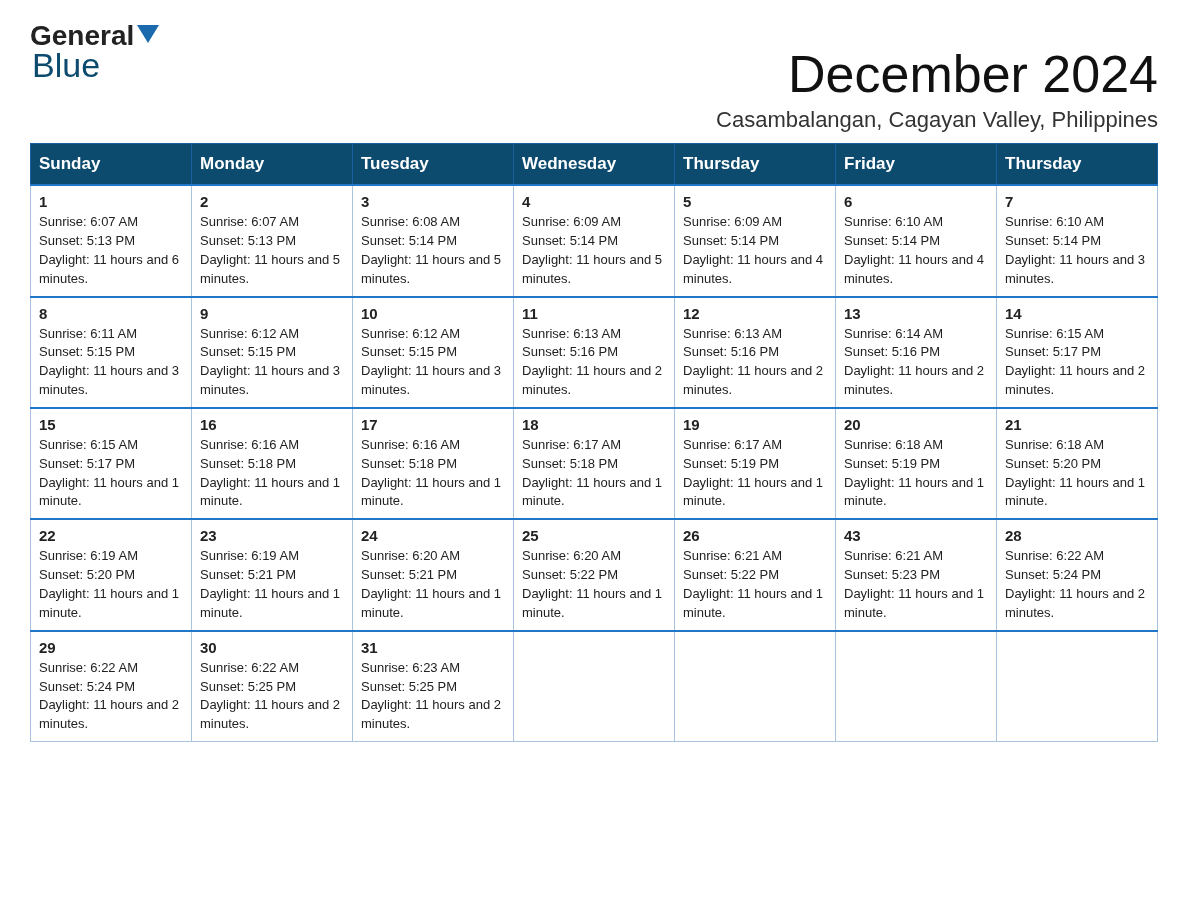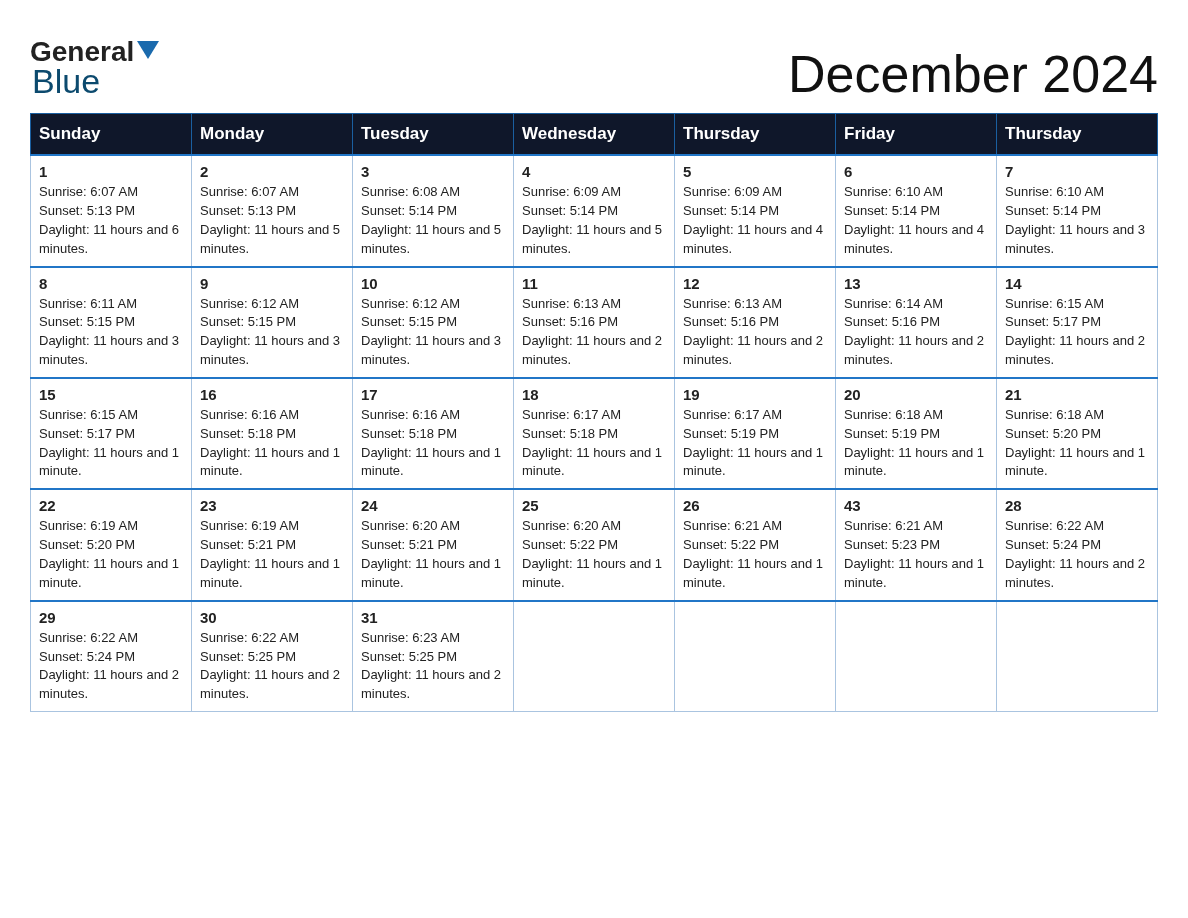--- a/index.html
+++ b/index.html
@@ -14,21 +14,20 @@
     .header-section {
       display: flex;
       justify-content: space-between;
       align-items: flex-start;
       margin-bottom: 10px;
     }
     .logo-area {
       display: flex;
       flex-direction: column;
       align-items: flex-start;
-      margin-top: 16px;
     }
     .logo-line1 {
       display: flex;
       align-items: center;
     }
     .title-area {
       text-align: right;
     }
     .month-title {
       font-size: 52px;
@@ -41,21 +40,21 @@
       font-size: 22px;
       color: #333;
       margin-top: 4px;
     }
     .calendar-table {
       width: 100%;
       border-collapse: collapse;
       margin-top: 6px;
     }
     .calendar-table th {
-      background-color: #0f172a;
+      background-color: #0c4a6e;
       color: #fff;
       font-size: 17px;
       font-weight: bold;
       padding: 10px 8px;
       text-align: left;
       border: 1px solid #1a5fa0;
     }
     .calendar-table td {
       vertical-align: top;
       border: 1px solid #aac4e0;
@@ -93,20 +92,21 @@
       <span style="display:inline-block;margin-left:3px;vertical-align:middle;">
         <svg width="22" height="18" viewBox="0 0 22 18">
           <polygon points="0,0 22,0 11,18" fill="#1a6aad"></polygon>
         </svg>
       </span>
     </div>
     <div style="color:#0c4a6e;font-size:34px;font-weight:normal;margin-top:-6px;padding-left:2px;">Blue</div>
   </div>
   <div class="title-area">
     <div class="month-title">December 2024</div>
+    <div class="location-title">Casambalangan, Cagayan Valley, Philippines</div>
   </div>
 </div>
 
 <table class="calendar-table">
   <thead>
     <tr>
     <th>Sunday</th>
         <th>Monday</th>
         <th>Tuesday</th>
         <th>Wednesday</th>

